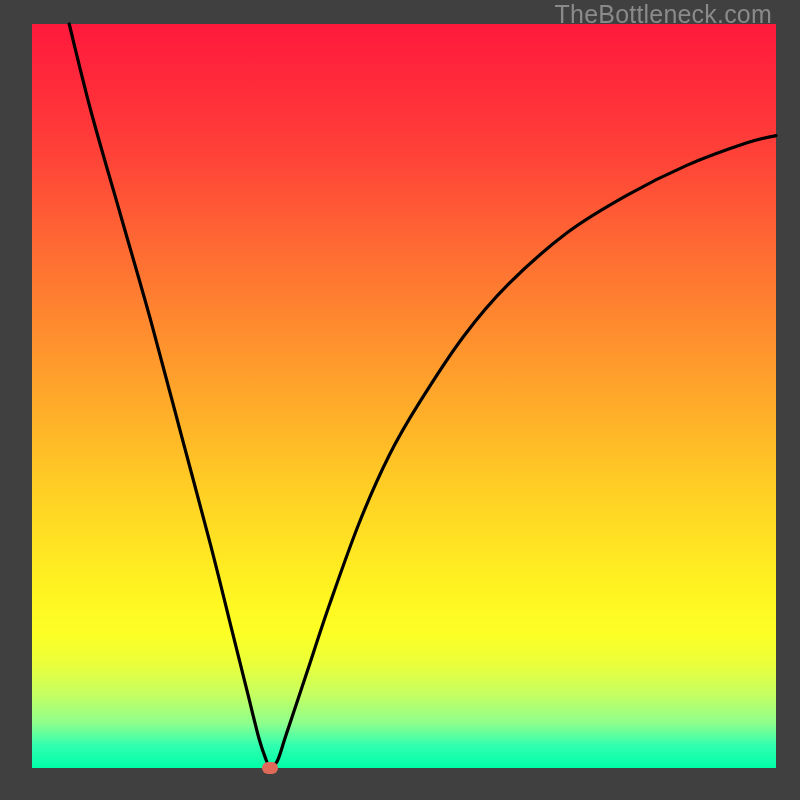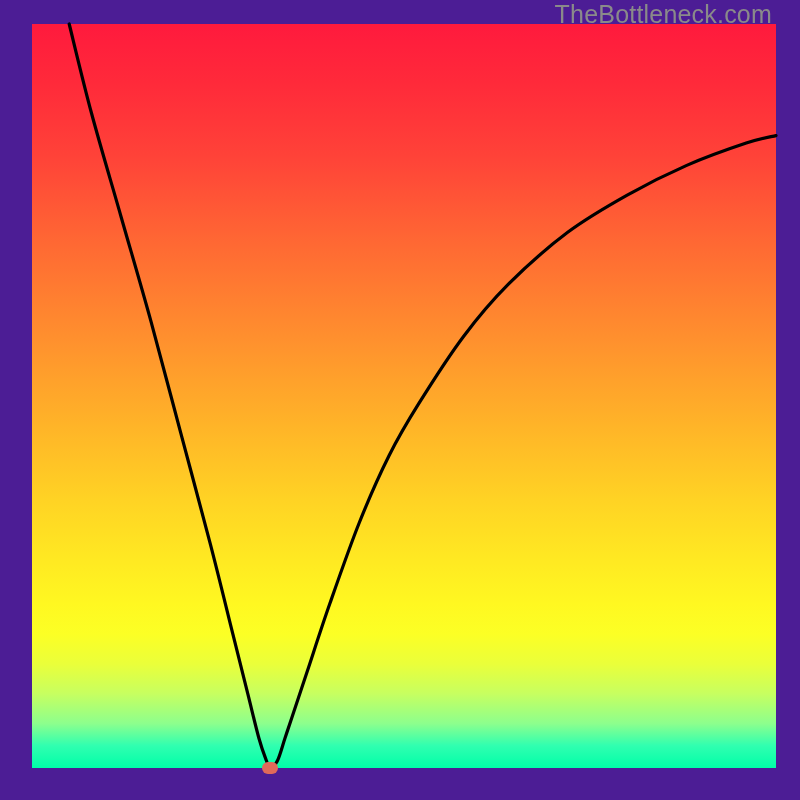--- a/index.html
+++ b/index.html
@@ -9,21 +9,21 @@
     height: 800px;
     background: #000;
     overflow: hidden;
   }
   .frame {
     position: absolute;
     left: 0;
     top: 0;
     width: 800px;
     height: 800px;
-    background: #4c1d95;
+    background: #404040;
   }
   .plot {
     position: absolute;
     left: 32px;
     top: 24px;
     width: 744px;
     height: 744px;
     background: linear-gradient(to bottom,
       #ff1a3d 0%,
       #ff2a3a 8%,

